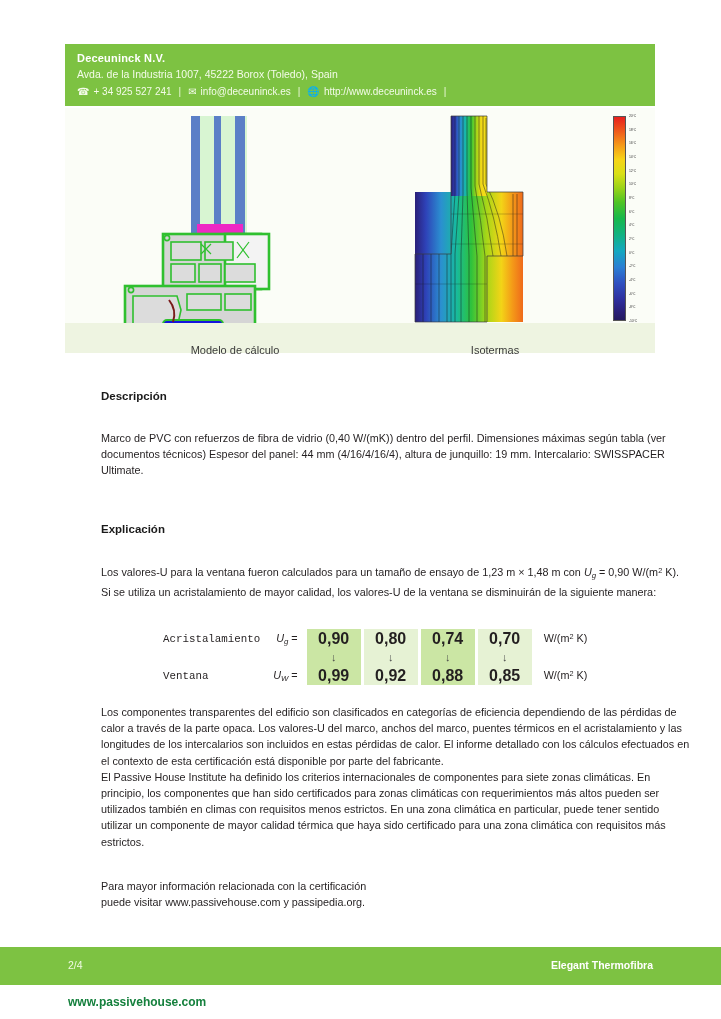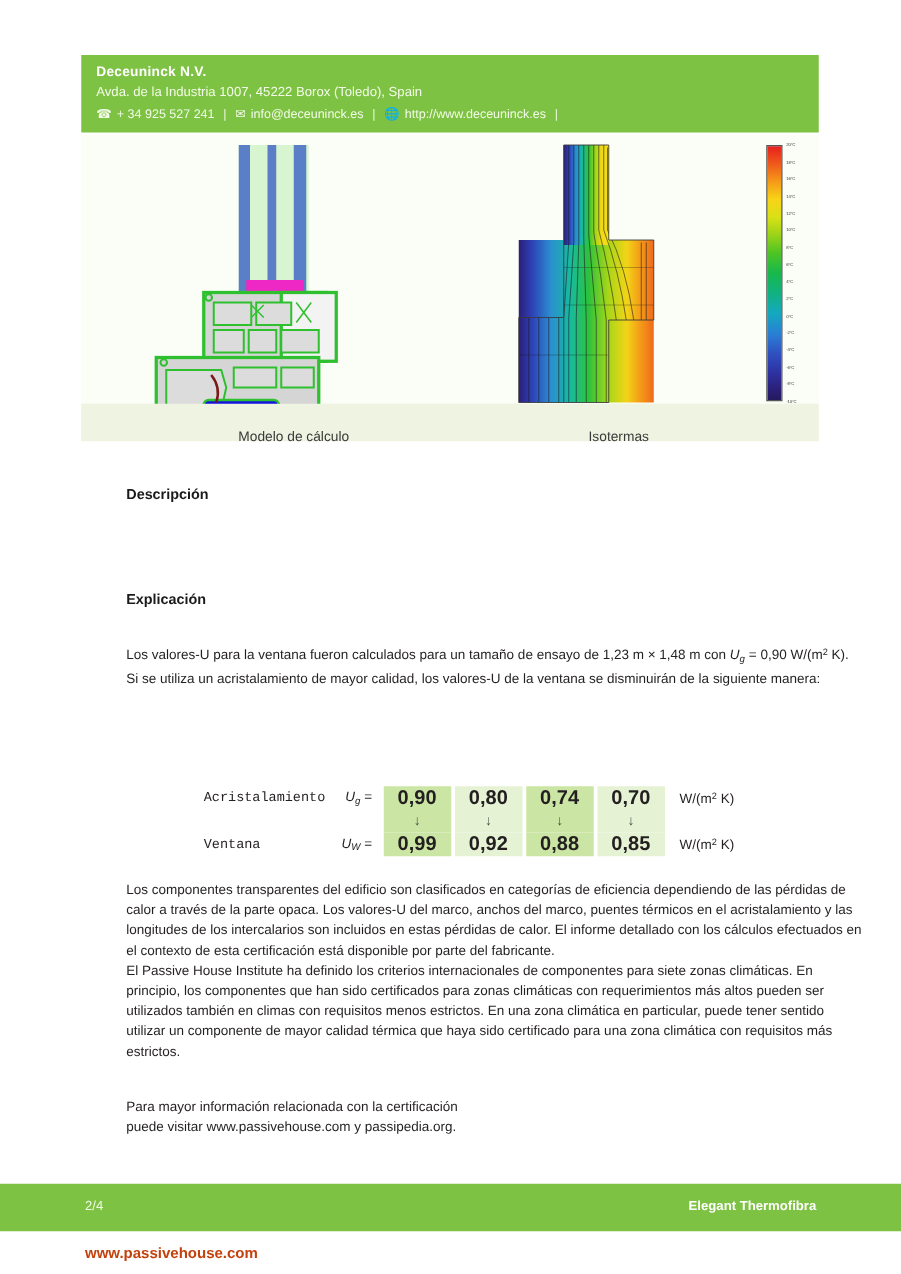--- a/index.html
+++ b/index.html
@@ -241,21 +241,21 @@
     font-size: 10.5px;
     font-weight: bold;
     color: #ffffff;
   }
   .footer-url {
     position: absolute;
     left: 68px;
     top: 983px;
     font-size: 12px;
     font-weight: bold;
-    color: #c2410c;
+    color: #15803d;
   }
 </style>
 </head>
 <body>
 
 <div class="page">
 
   <div class="header-band">
     <div class="company-name">Deceuninck N.V.</div>
     <div class="company-address">Avda. de la Industria 1007, 45222 Borox (Toledo), Spain</div>
@@ -393,20 +393,21 @@
   </div>
 
   <div class="caption-band">
     <div class="caption caption-left">Modelo de cálculo</div>
     <div class="caption caption-right">Isotermas</div>
   </div>
 
   <div class="content">
     <h2 class="section-title">Descripción</h2>
     <div class="gap-md"></div>
+    <p class="body-text">Marco de PVC con refuerzos de fibra de vidrio (0,40 W/(mK)) dentro del perfil. Dimensiones máximas según tabla (ver documentos técnicos) Espesor del panel: 44 mm (4/16/4/16/4), altura de junquillo: 19 mm. Intercalario: SWISSPACER Ultimate.</p>
 
     <div class="gap-xl"></div>
 
     <h2 class="section-title">Explicación</h2>
     <div class="gap-md"></div>
     <p class="body-text"><span>Los valores-U para la ventana fueron calculados para un tamaño de ensayo de 1,23 m × 1,48 m con </span><span class="ital">U</span><span class="sub ital">g</span><span> = 0,90 W/(m</span><span class="sup">2</span><span> K). Si se utiliza un acristalamiento de mayor calidad, los valores-U de la ventana se disminuirán de la siguiente manera:</span></p>
   </div>
 
   <div class="uvalue-table">
     <table class="uv">

